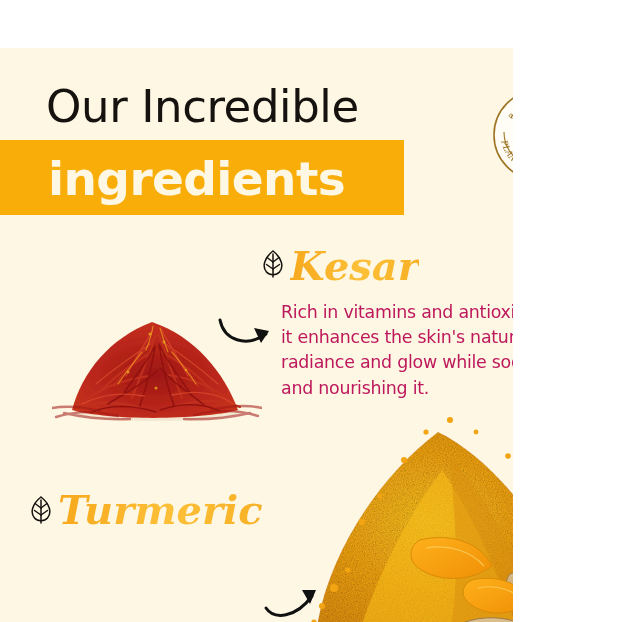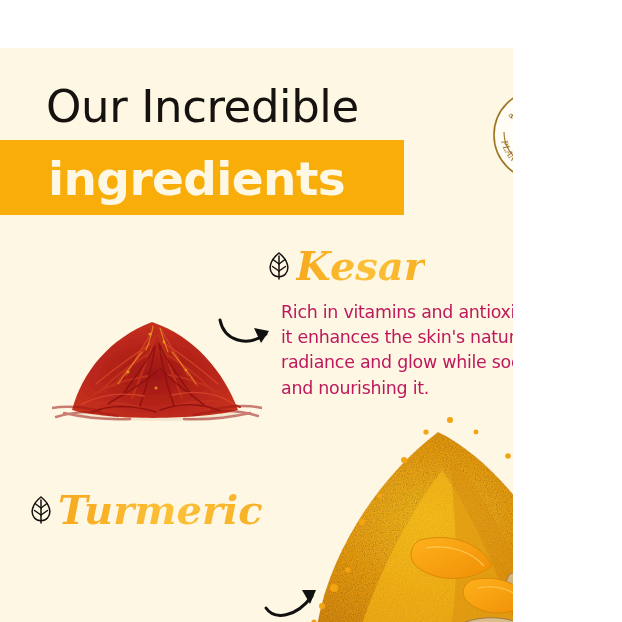--- a/index.html
+++ b/index.html
@@ -94,21 +94,21 @@
   .ing-body {
     position: absolute;
     font-family: "DejaVu Sans", sans-serif;
     font-size: 17.4px;
     line-height: 1.45;
     color: #be185d;
     letter-spacing: -0.25px;
     white-space: pre-line;
   }
 
-  #kesar-title-row { left: 266px; top: 198px; }
+  #kesar-title-row { left: 260px; top: 198px; align-items: center; }
   #kesar-body      { left: 281px; top: 252px; width: 310px; }
 
   #turmeric-title-row { left: 28px; top: 442px; }
   #turmeric-body      { left: 44px; top: 466px; width: 260px; }
 
   
   .arrow { position: absolute; }
   #kesar-arrow    { left: 216px; top: 258px; width: 62px; height: 48px; }
   #turmeric-arrow { left: 262px; top: 528px; width: 62px; height: 48px; }
 

